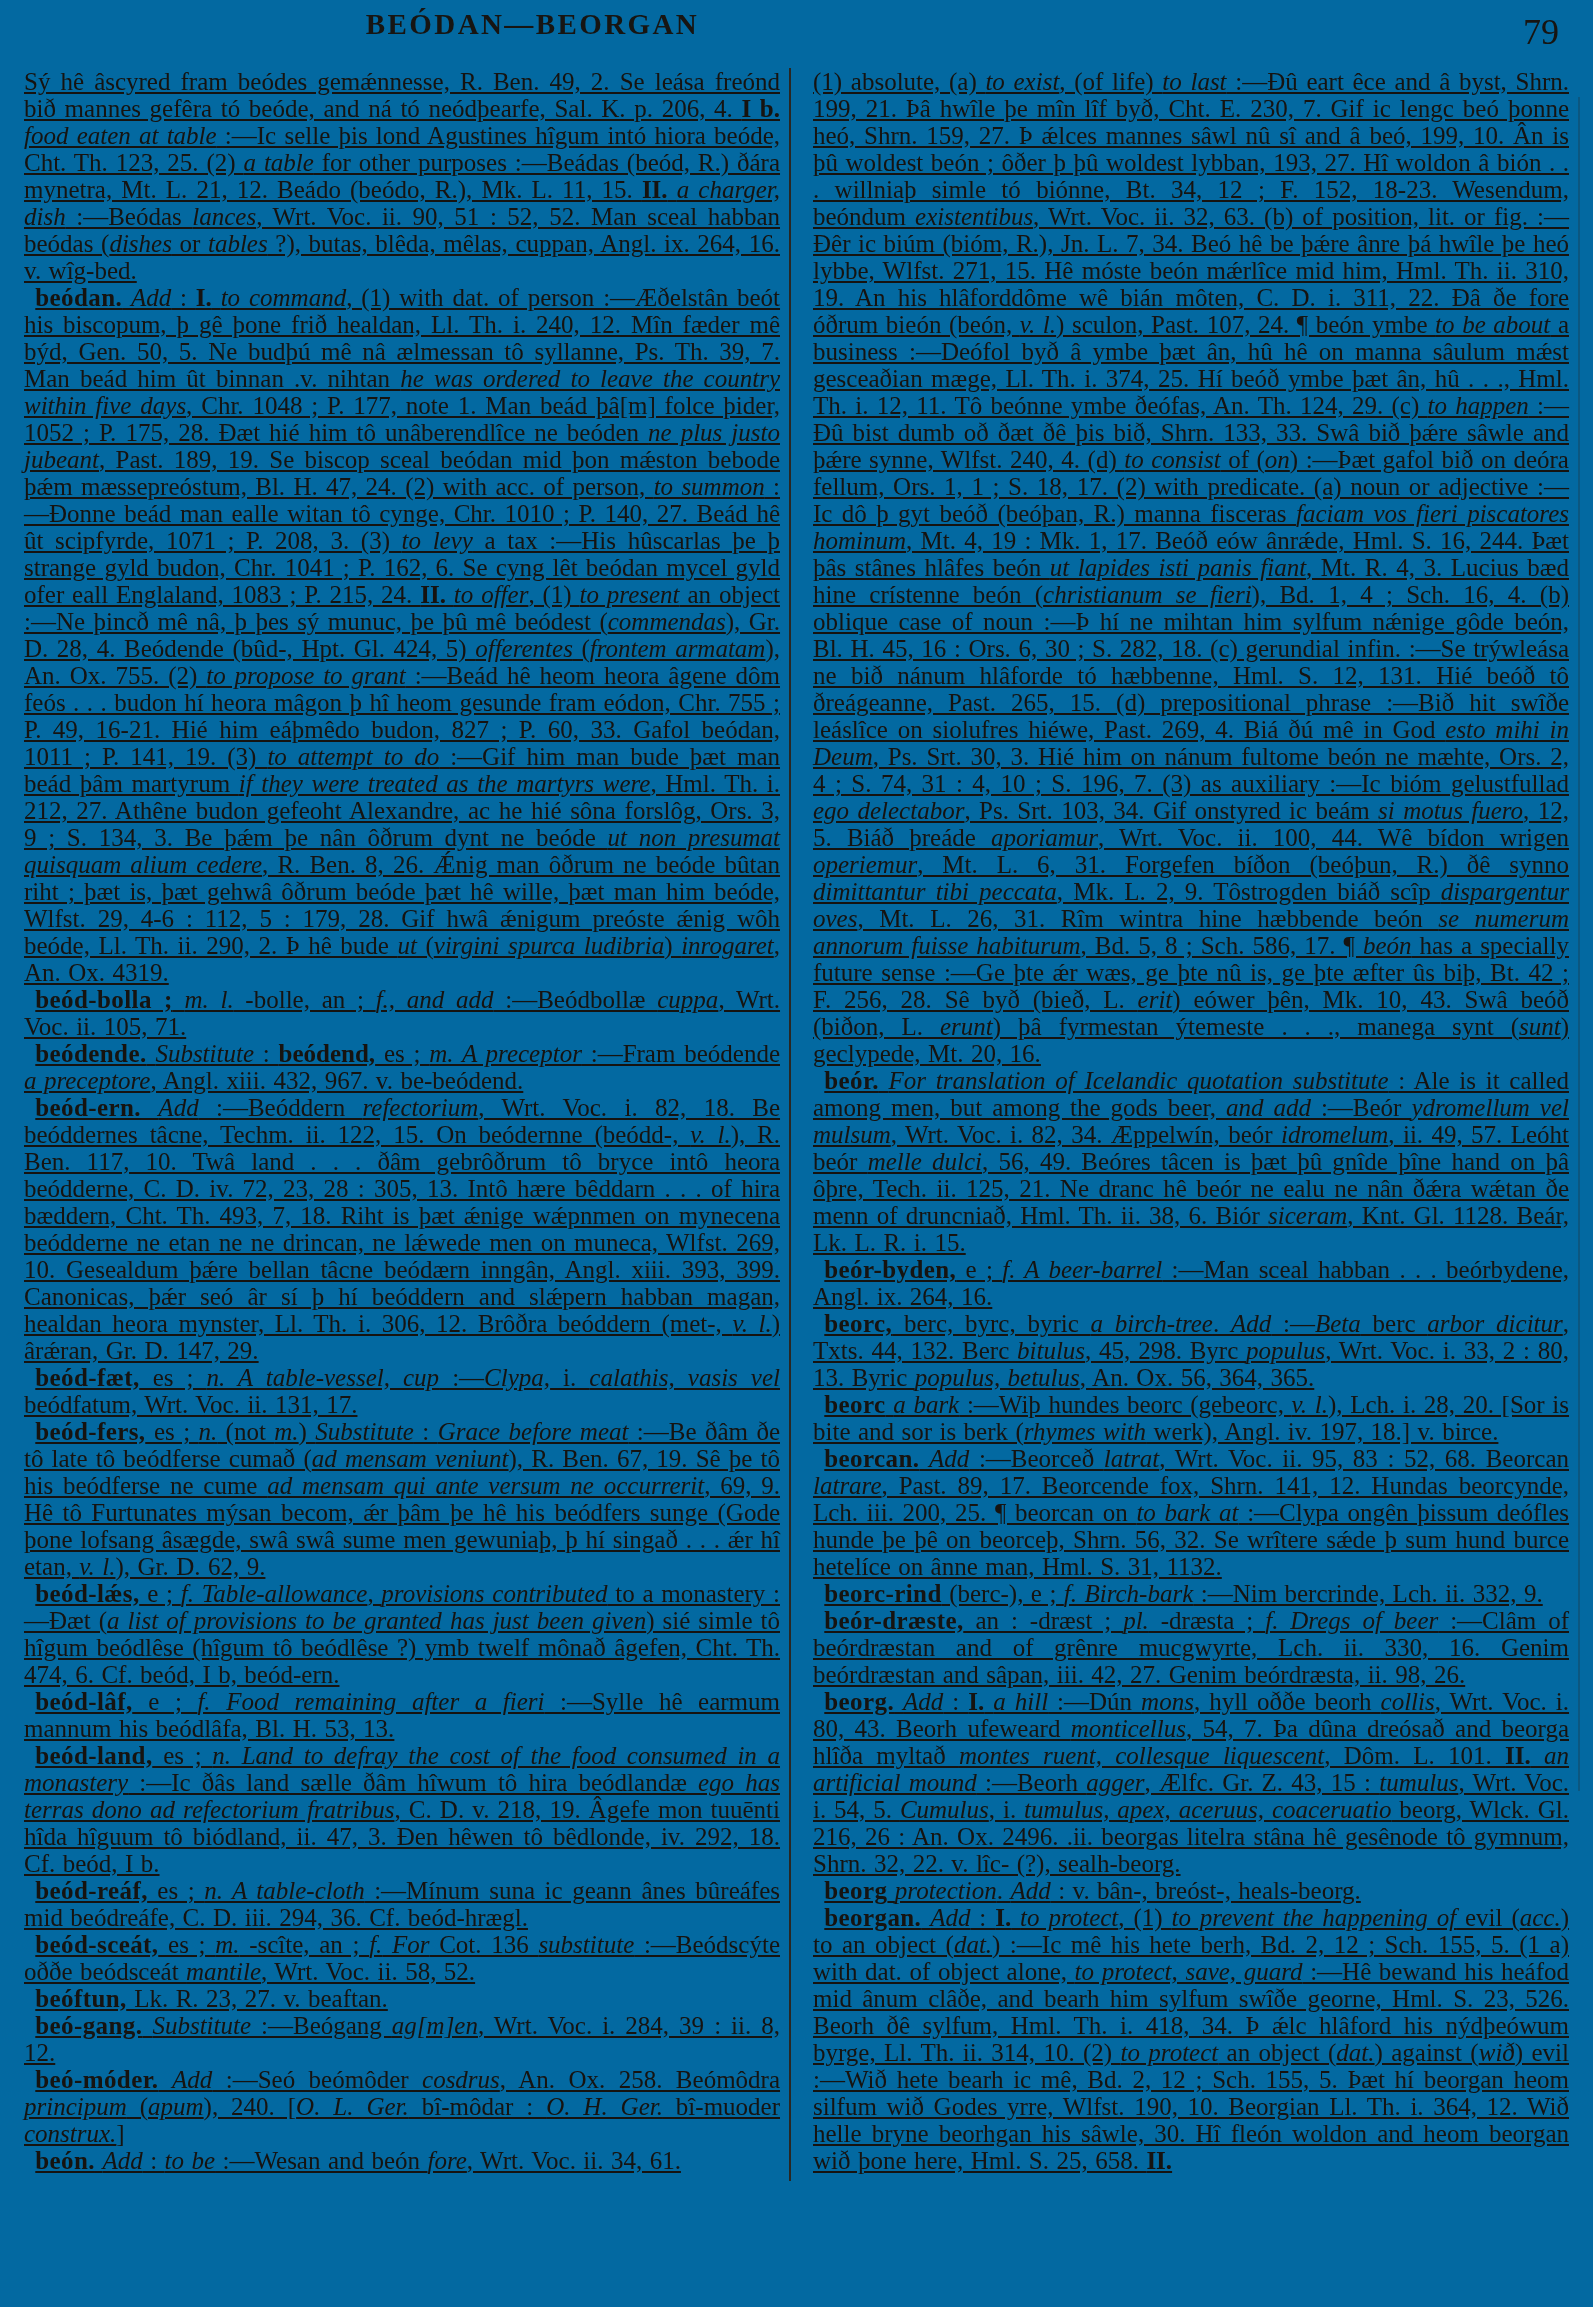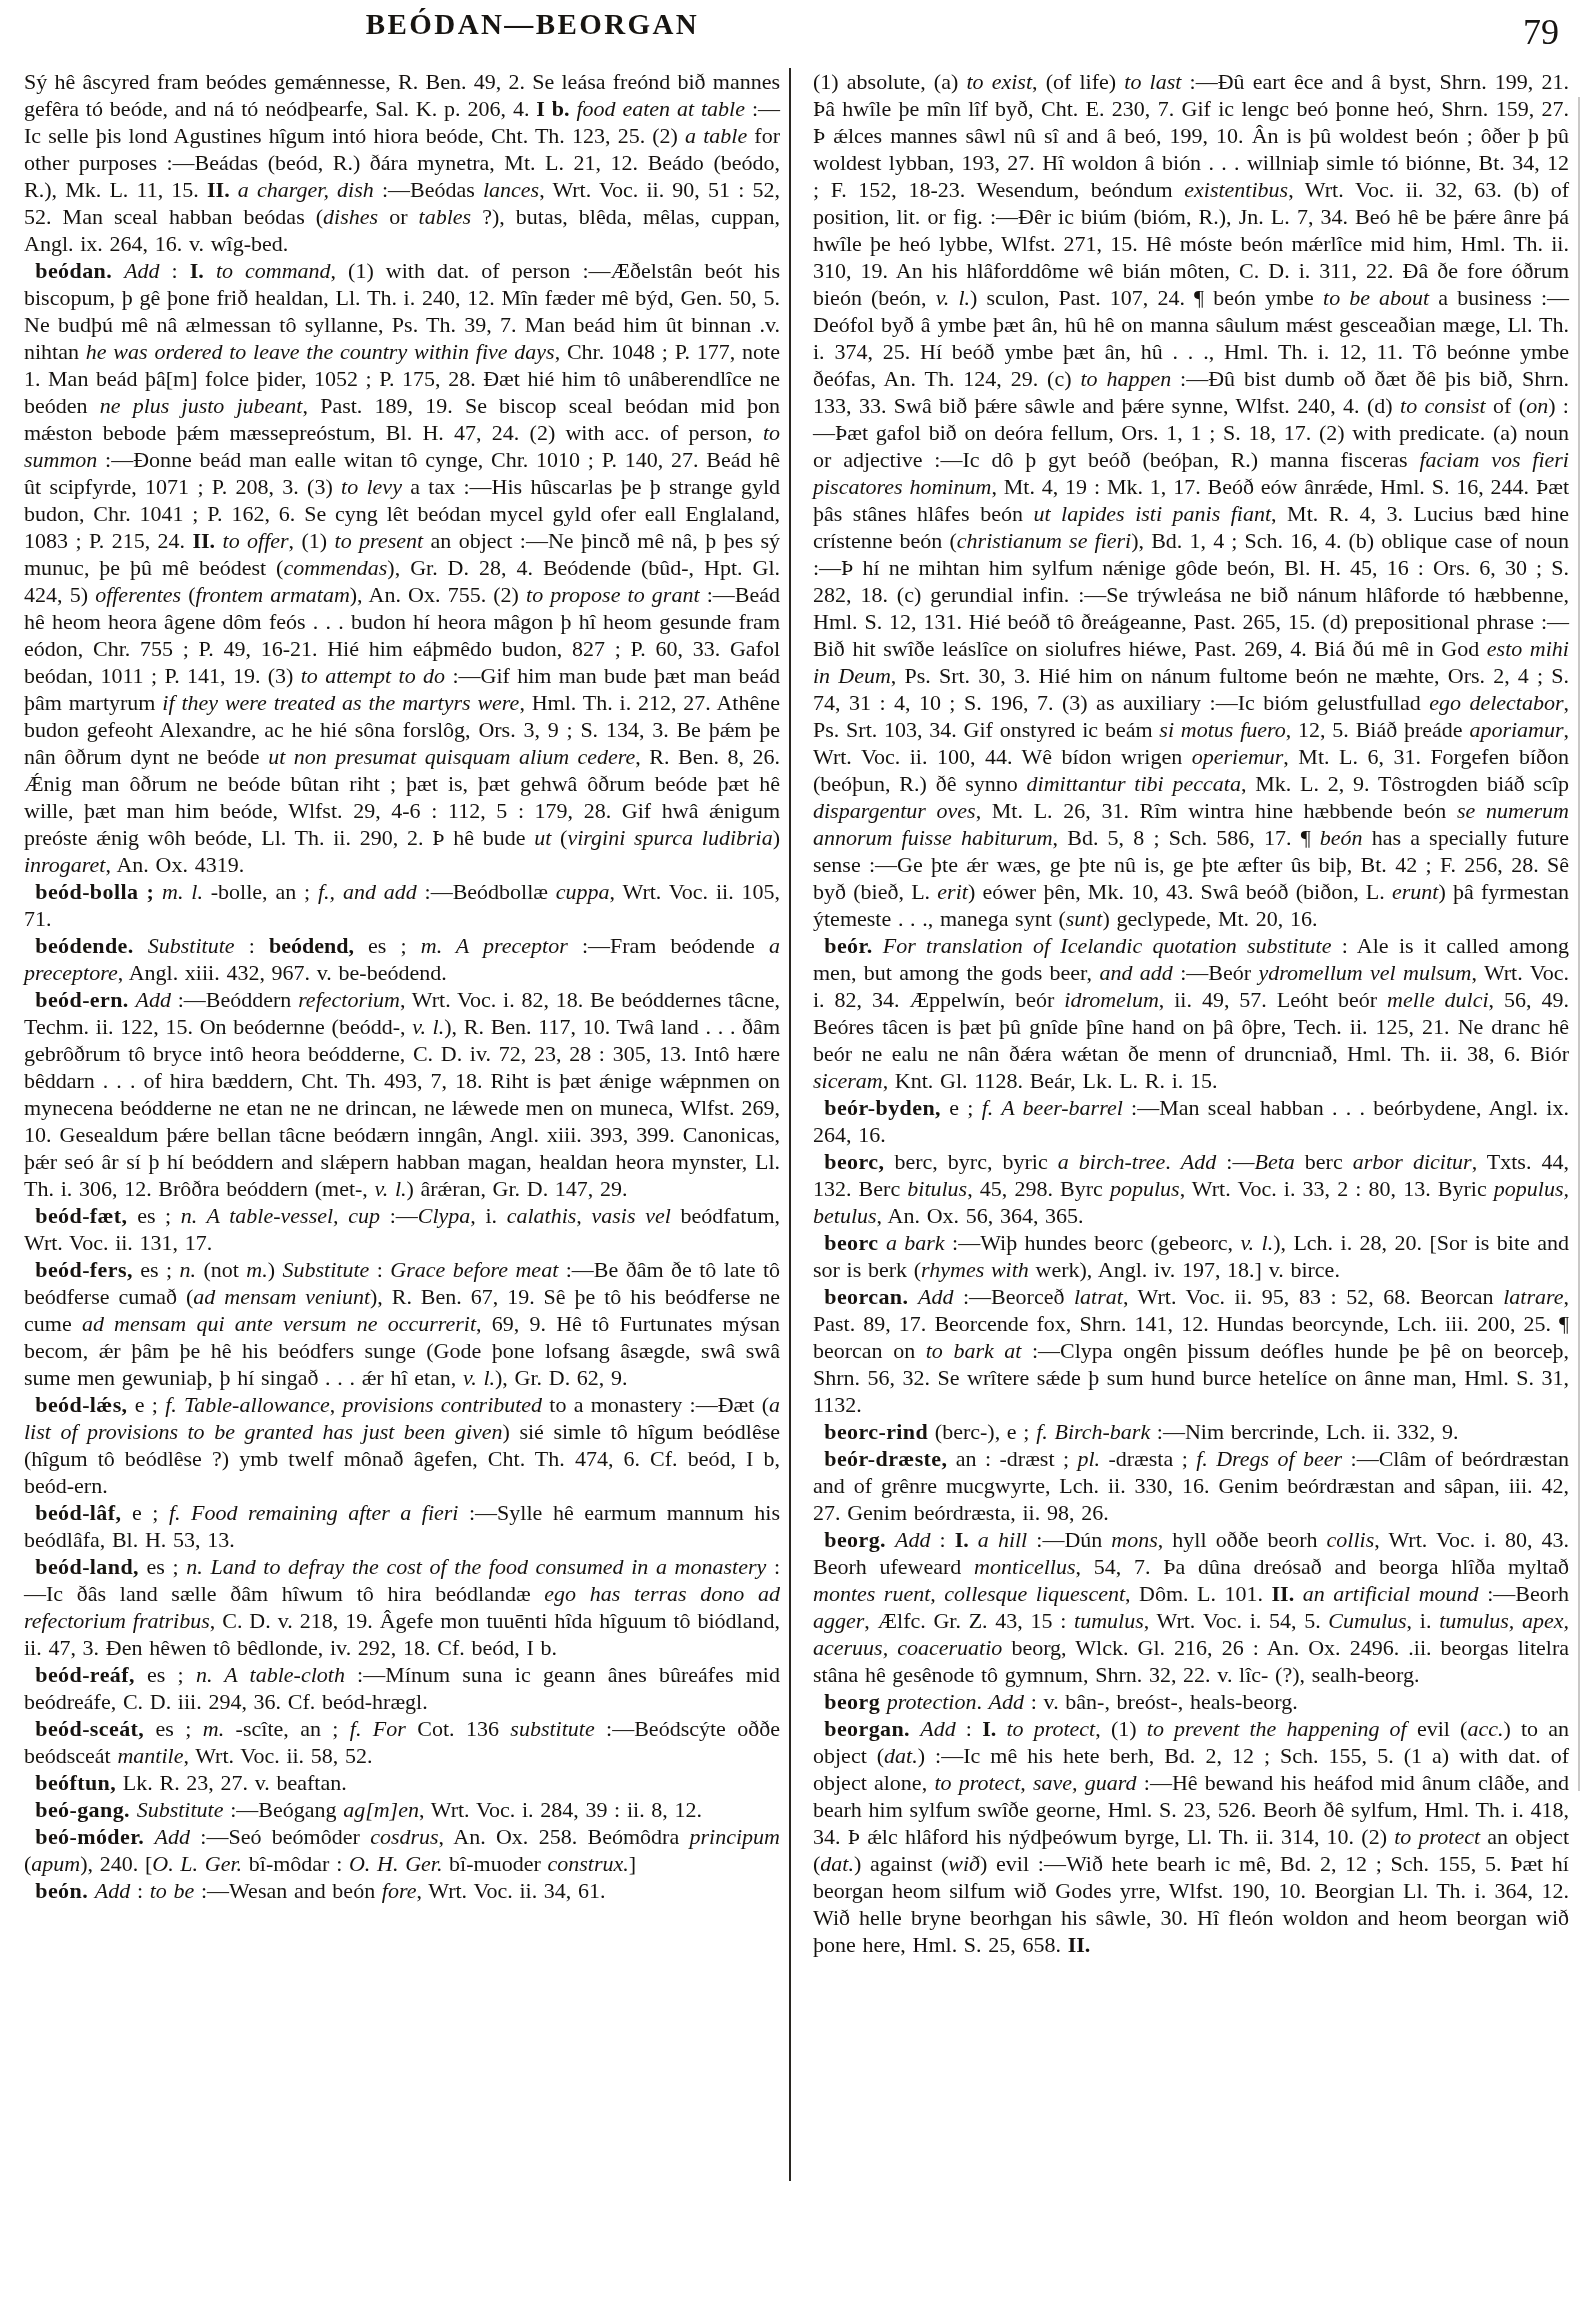--- a/index.html
+++ b/index.html
@@ -1,40 +1,41 @@
 <!DOCTYPE html>
 <html style="font-size:13px"><head>
 <meta charset="utf-8">
 <style>
   html,body{margin:0;padding:0;background:#e9e9e6;}
   .page{
     position:relative;
     width:1593px;height:2307px;
-    background:#ffffff;
+    background:#0369a1;
     color:#151310;
     font-family:"Liberation Serif","DejaVu Serif",serif;
     overflow:hidden;
     box-sizing:border-box;
   }
   .header{position:absolute;top:8px;left:0;width:100%;height:45px;}
   .title{
     position:absolute;left:339px;width:387px;text-align:center;
     font-size:29px;font-weight:600;letter-spacing:2.4px;color:#171512;
   }
   .pageno{position:absolute;right:34px;top:3.2px;font-size:36px;color:#171512;}
   .cols{
     position:absolute;top:68px;left:24px;width:1545px;height:2178px;
     display:flex;
   }
   .col{
     width:756px;
-    font-size:22px;line-height:27px;
+    font-size:25px;line-height:27px;
     text-align:justify;
     word-spacing:1.2px;
     color:#161310;
+    text-decoration:underline;
   }
   .col.right{margin-left:33px;}
   .divider{
     position:absolute;left:789px;top:68px;height:2113px;width:1.6px;
     background:#2a2722;
   }
   .edge{
     position:absolute;right:13px;top:97px;height:1694px;width:1.6px;
     background:rgba(40,36,30,0.25);
   }

